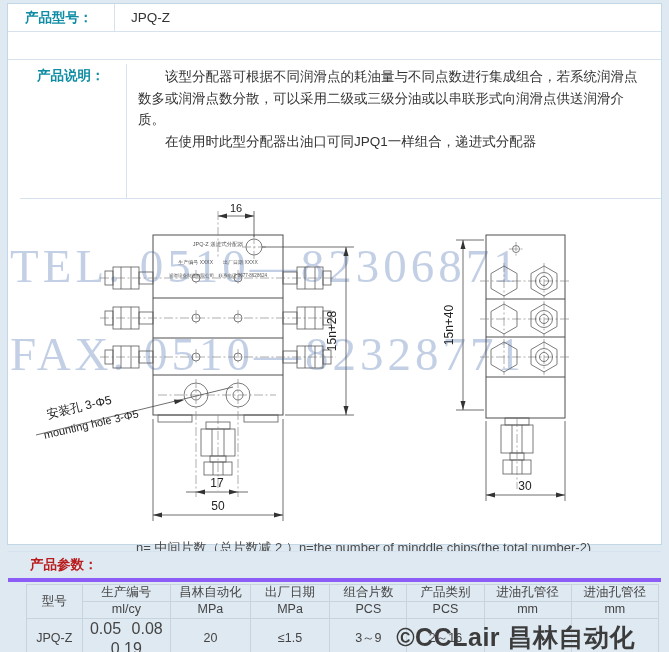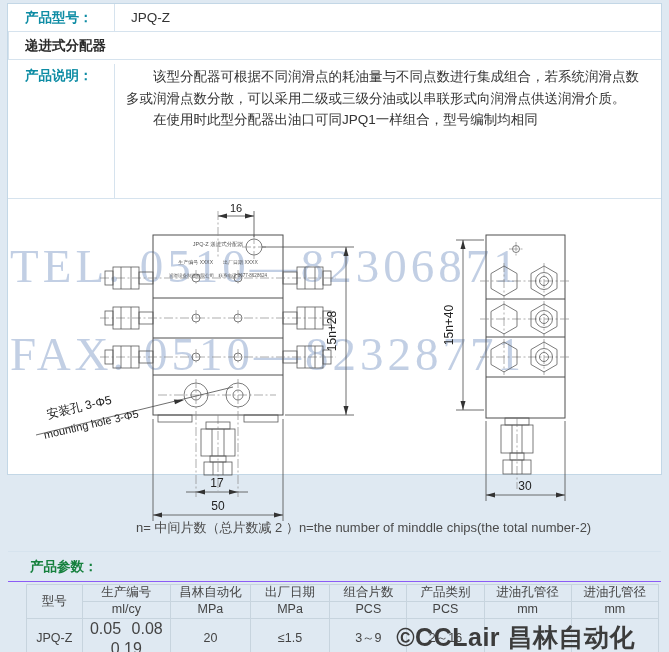--- a/index.html
+++ b/index.html
@@ -3,27 +3,27 @@
 <meta charset="utf-8">
 <style>
   html,body { margin:0; padding:0; }
   body {
     width:669px; height:652px; overflow:hidden;
     background:#dfe9f2;
     font-family:"Liberation Sans", sans-serif;
   }
   .page { box-sizing:border-box; width:669px; height:652px; padding:3px 7px; }
   .content {
-    box-sizing:border-box; height:472px; background:#ffffff;
+    box-sizing:border-box; height:542px; background:#ffffff;
     border:1px solid #c3d7e6;
   }
   
   .info-row { display:flex; border-bottom:1px solid #d6e3ee; box-sizing:border-box; }
   .row-h28 { height:28px; align-items:center; }
-  .row-desc { height:139px; align-items:flex-start; padding-top:4px; }
+  .row-desc { height:139px; align-items:flex-start; padding-top:4px;margin-left:12px; }
   .lbl {
     width:106px; flex-shrink:0; padding-left:17px; box-sizing:border-box;
     color:#0d8ca4; font-weight:bold; font-size:13.5px;
   }
   .row-desc .lbl { padding-top:3px; }
   .val {
     flex:1; align-self:stretch; display:flex; align-items:center;
     border-left:1px solid #d6e3ee; padding-left:16px;
     font-size:13.5px; color:#333;
   }
@@ -38,37 +38,37 @@
   .drawing { position:relative; height:352px; border-bottom:1px solid #d6e3ee; overflow:hidden; }
   .wm {
     position:absolute; left:2px; white-space:nowrap;
     font-family:"Liberation Serif", serif; font-size:47px;
     color:rgba(143,167,205,0.55); letter-spacing:4px; z-index:1;
   }
   .wm-tel { top:40px; }
   .wm-fax { top:128px; }
   .drawing svg { position:absolute; left:0; top:0; z-index:2; }
   .note {
-    position:absolute; left:128px; top:320px; z-index:3;
+    position:absolute; left:128px; top:340px; z-index:3;
     font-size:13px; color:#4a4a4a; white-space:nowrap;
   }
   
   .ol  { fill:none; stroke:#4f4f4f; stroke-width:1; }
   .dt  { fill:none; stroke:#5a5a5a; stroke-width:0.8; }
   .cl  { fill:none; stroke:#8a8a8a; stroke-width:0.7; stroke-dasharray:9 2.5 2 2.5; }
   .dim { fill:none; stroke:#4a4a4a; stroke-width:0.8; }
   .arr { fill:#333; stroke:none; }
   .dtx { fill:#222; font-size:12px; }
   .dtx-s { fill:#222; font-size:11px; }
   .ptx { fill:#555; }
   
   .params-title {
     height:30px; display:flex; align-items:center; padding-left:22px;
-    box-sizing:border-box; border-bottom:1px solid #8b5cf6;
-    color:#15803d; font-weight:bold; font-size:13.5px;
+    box-sizing:border-box; border-bottom:4px solid #8b5cf6;
+    color:#b91c1c; font-weight:bold; font-size:13.5px;
   }
   .params { position:relative; padding:2px 2px 0 18px; }
   table.spec {
     width:100%; border-collapse:collapse; table-layout:fixed;
     font-size:12.5px; color:#444;
   }
   table.spec th, table.spec td {
     border:1px solid #c7d4de; font-weight:normal; text-align:center;
     padding:0; height:16px; line-height:1.25;
   }
@@ -85,28 +85,27 @@
 
 <div class="page">
   <div class="content">
 
     <div class="info-row row-h28">
       <div class="lbl">产品型号：</div>
       <div class="val">JPQ-Z</div>
     </div>
 
     <div class="info-row row-h28">
-      <div class="val bold">递进式分配器</div>
     </div>
 
     <div class="info-row row-desc">
       <div class="lbl">产品说明：</div>
       <div class="val-desc">
         <p class="ind">该型分配器可根据不同润滑点的耗油量与不同点数进行集成组合，若系统润滑点数多或润滑点数分散，可以采用二级或三级分油或以串联形式向润滑点供送润滑介质。</p>
-        <p class="ind">在使用时此型分配器出油口可同JPQ1一样组合，型号编制均相同</p>
+        <p class="ind">在使用时此型分配器出油口可同JPQ1一样组合，递进式分配器</p>
       </div>
     </div>
 
     <div class="drawing">
       <div class="wm wm-tel">TEL. 0510—82306871</div>
       <div class="wm wm-fax">FAX. 0510—82328771</div>
 
       <svg width="669" height="352" viewBox="0 0 669 352">
 
         <g>

